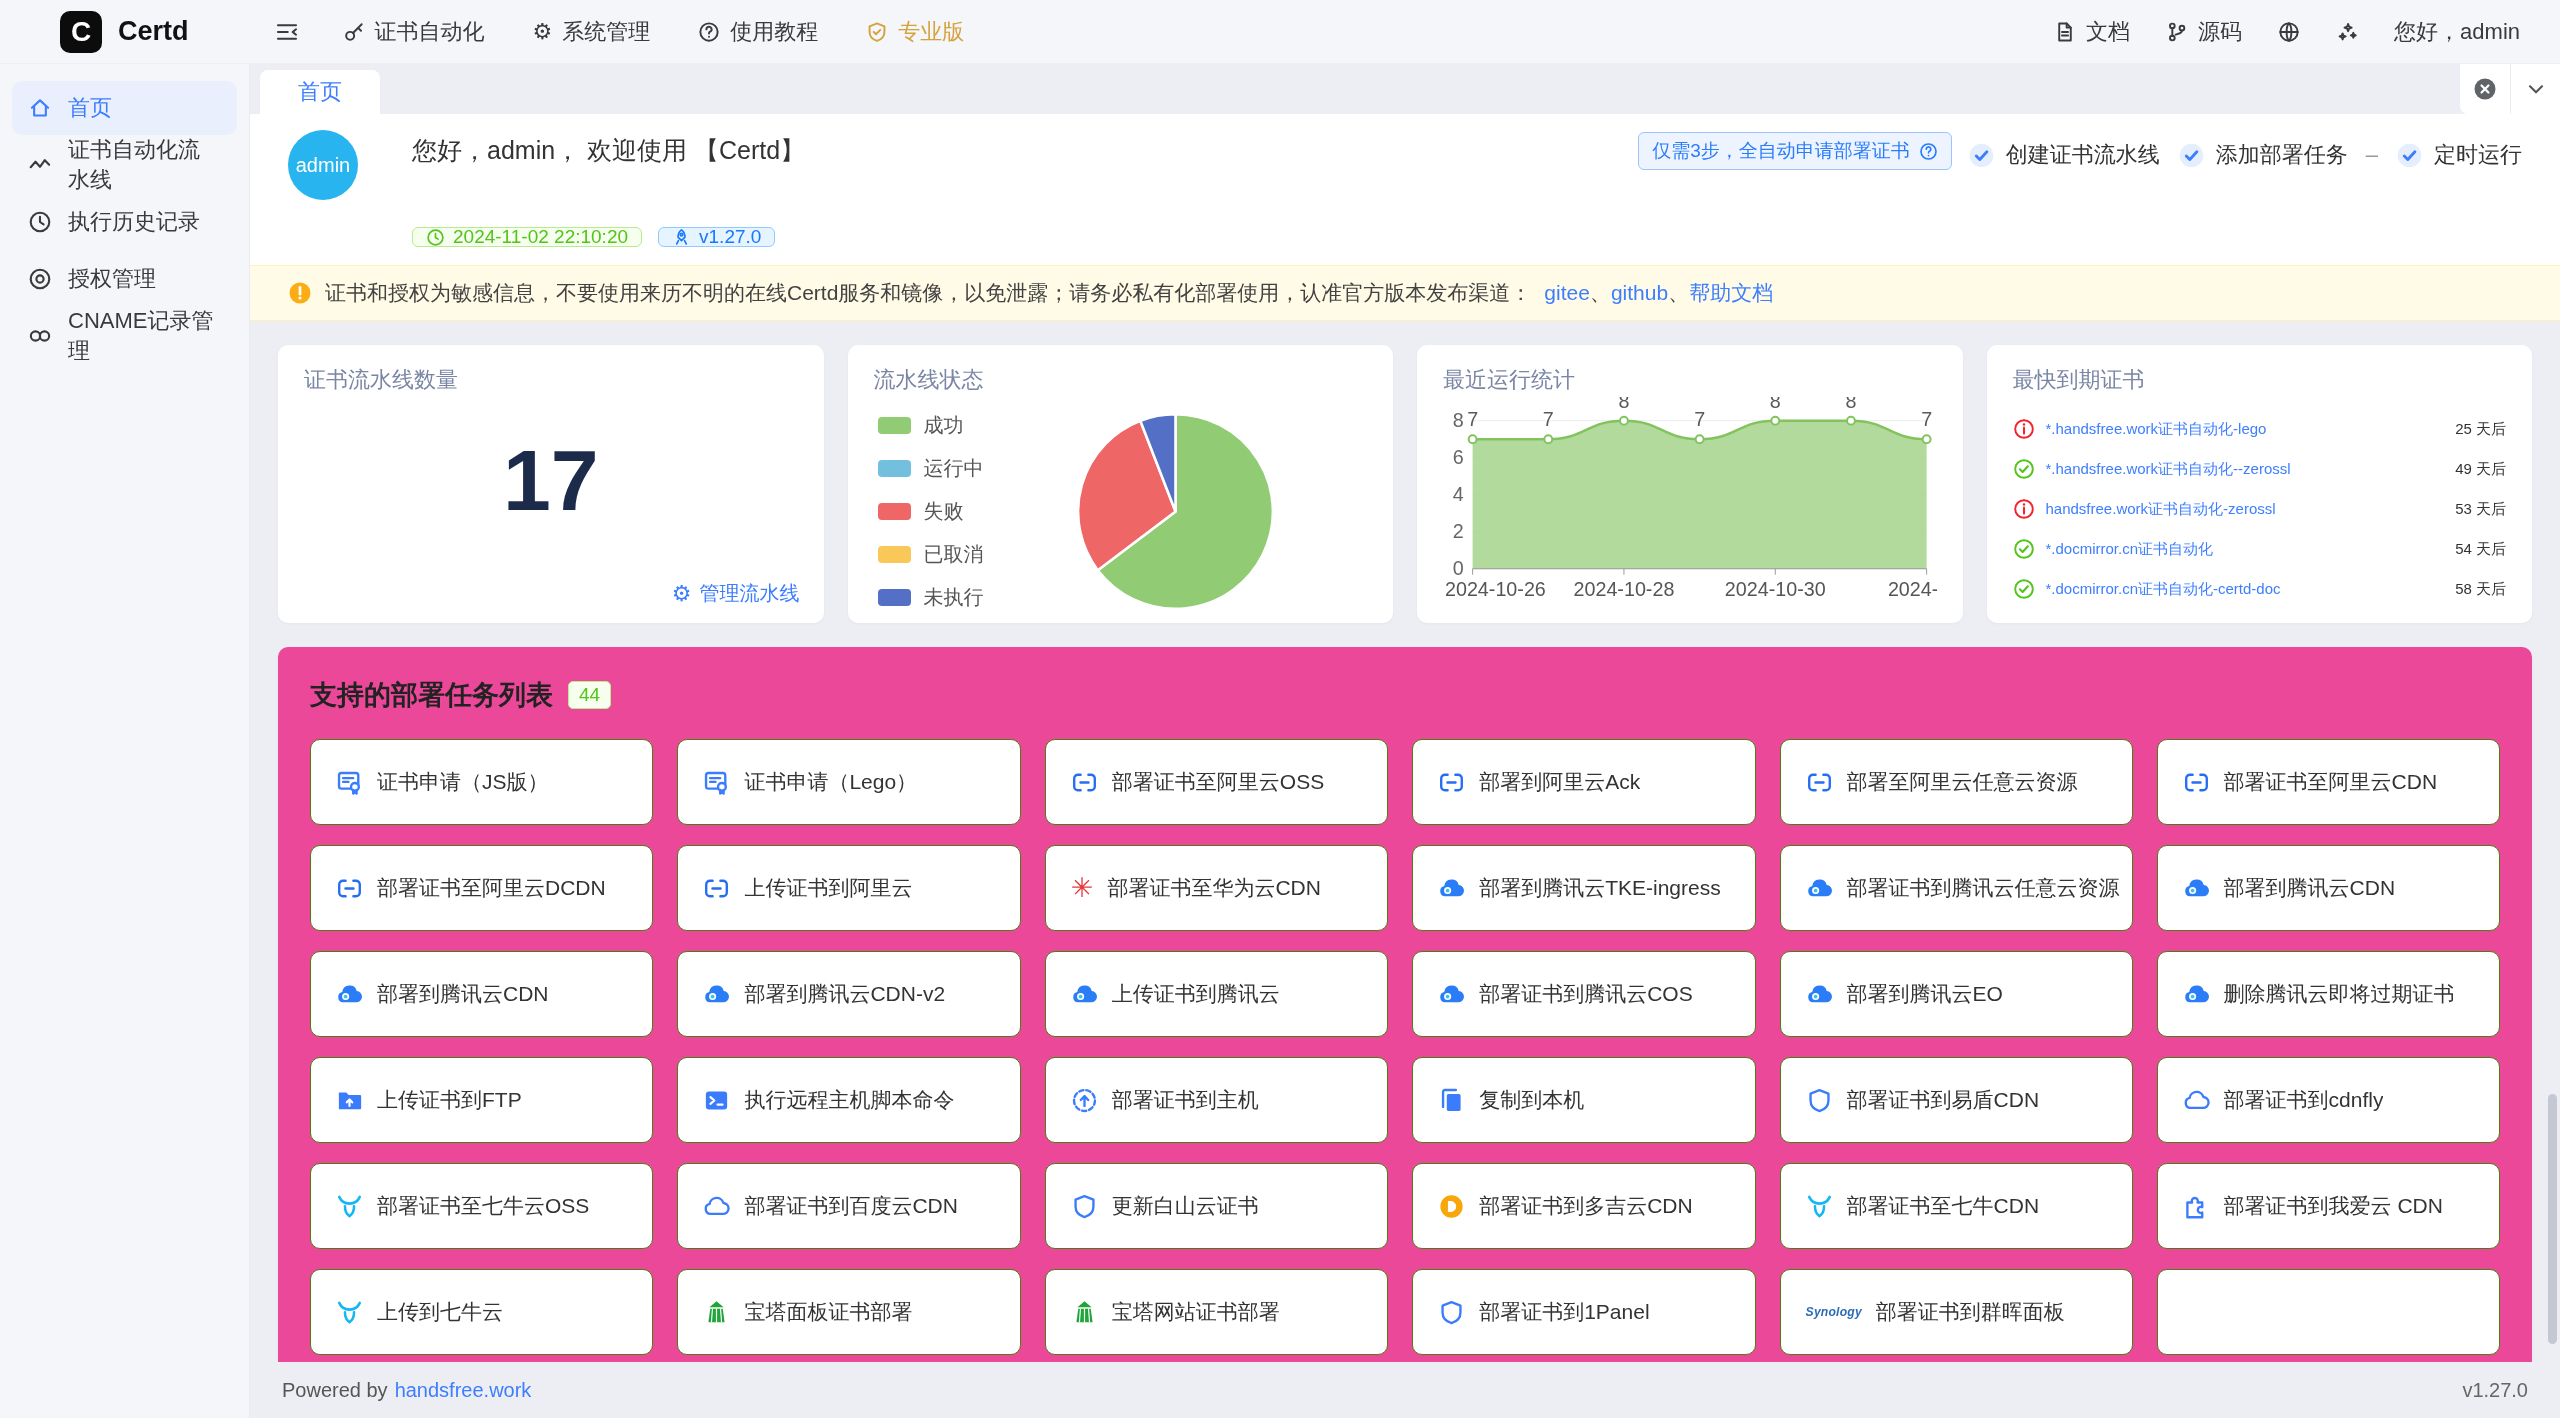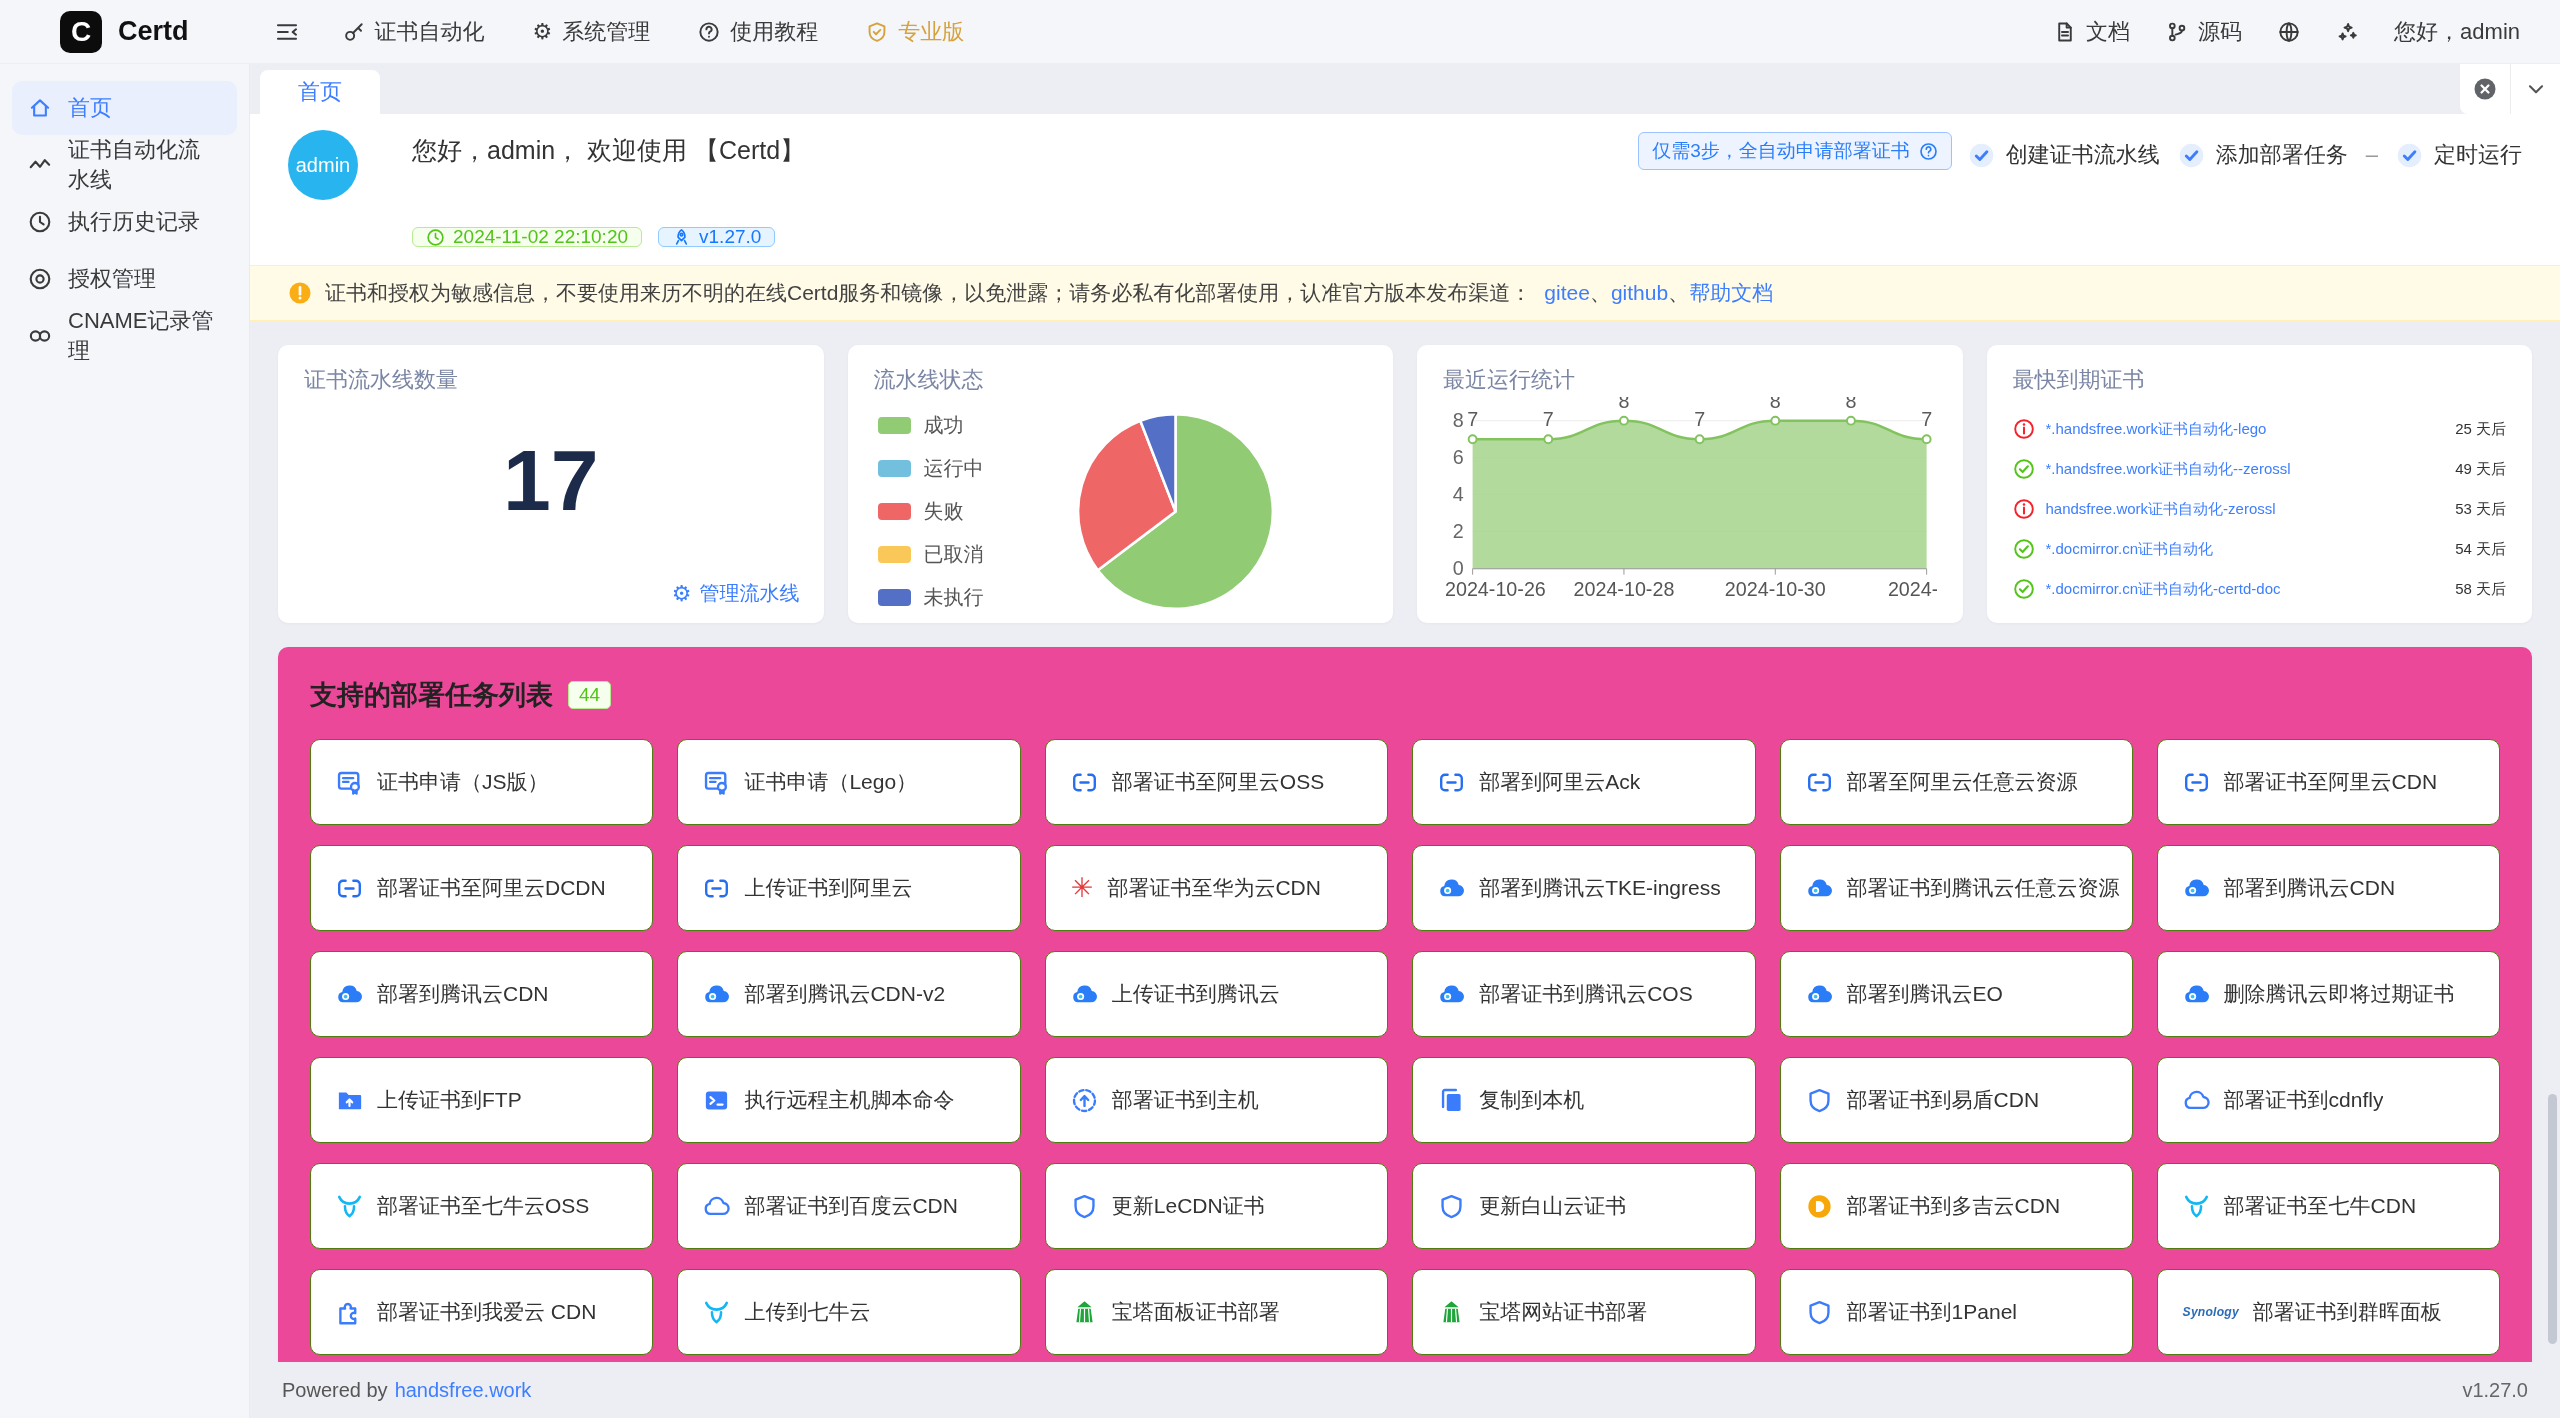--- a/index.html
+++ b/index.html
@@ -727,28 +727,20 @@
                   </svg>
                 </span>
                 <span class="tile-label">部署证书到百度云CDN</span>
               </div>
               <div class="tile">
                 <span class="ic" style="color: rgb(59, 124, 253);">
                   <svg viewBox="0 0 16 16" width="1em" height="1em" style="display:block" fill="none" stroke="currentColor" stroke-width="1.4" stroke-linecap="round" stroke-linejoin="round">
                     <path d="M8 1.9 13.3 3.9V8c0 3.3-2.3 5.4-5.3 6.3C5 13.4 2.7 11.3 2.7 8V3.9Z"></path>
                   </svg>
                 </span>
-                <span class="tile-label">更新LeCDN证书</span>
-              </div>
-              <div class="tile">
-                <span class="ic" style="color: rgb(59, 124, 253);">
-                  <svg viewBox="0 0 16 16" width="1em" height="1em" style="display:block" fill="none" stroke="currentColor" stroke-width="1.4" stroke-linecap="round" stroke-linejoin="round">
-                    <path d="M8 1.9 13.3 3.9V8c0 3.3-2.3 5.4-5.3 6.3C5 13.4 2.7 11.3 2.7 8V3.9Z"></path>
-                  </svg>
-                </span>
                 <span class="tile-label">更新白山云证书</span>
               </div>
               <div class="tile">
                 <span class="ic">
                   <svg viewBox="0 0 16 16" width="1em" height="1em" style="display:block">
                     <circle cx="8" cy="8" r="6.6" fill="#f7a70a"></circle>
                     <path d="M5.9 4.8v6.4h1.7a3.2 3.2 0 0 0 0-6.4Z" fill="#fff"></path>
                   </svg>
                 </span>
                 <span class="tile-label">部署证书到多吉云CDN</span>

